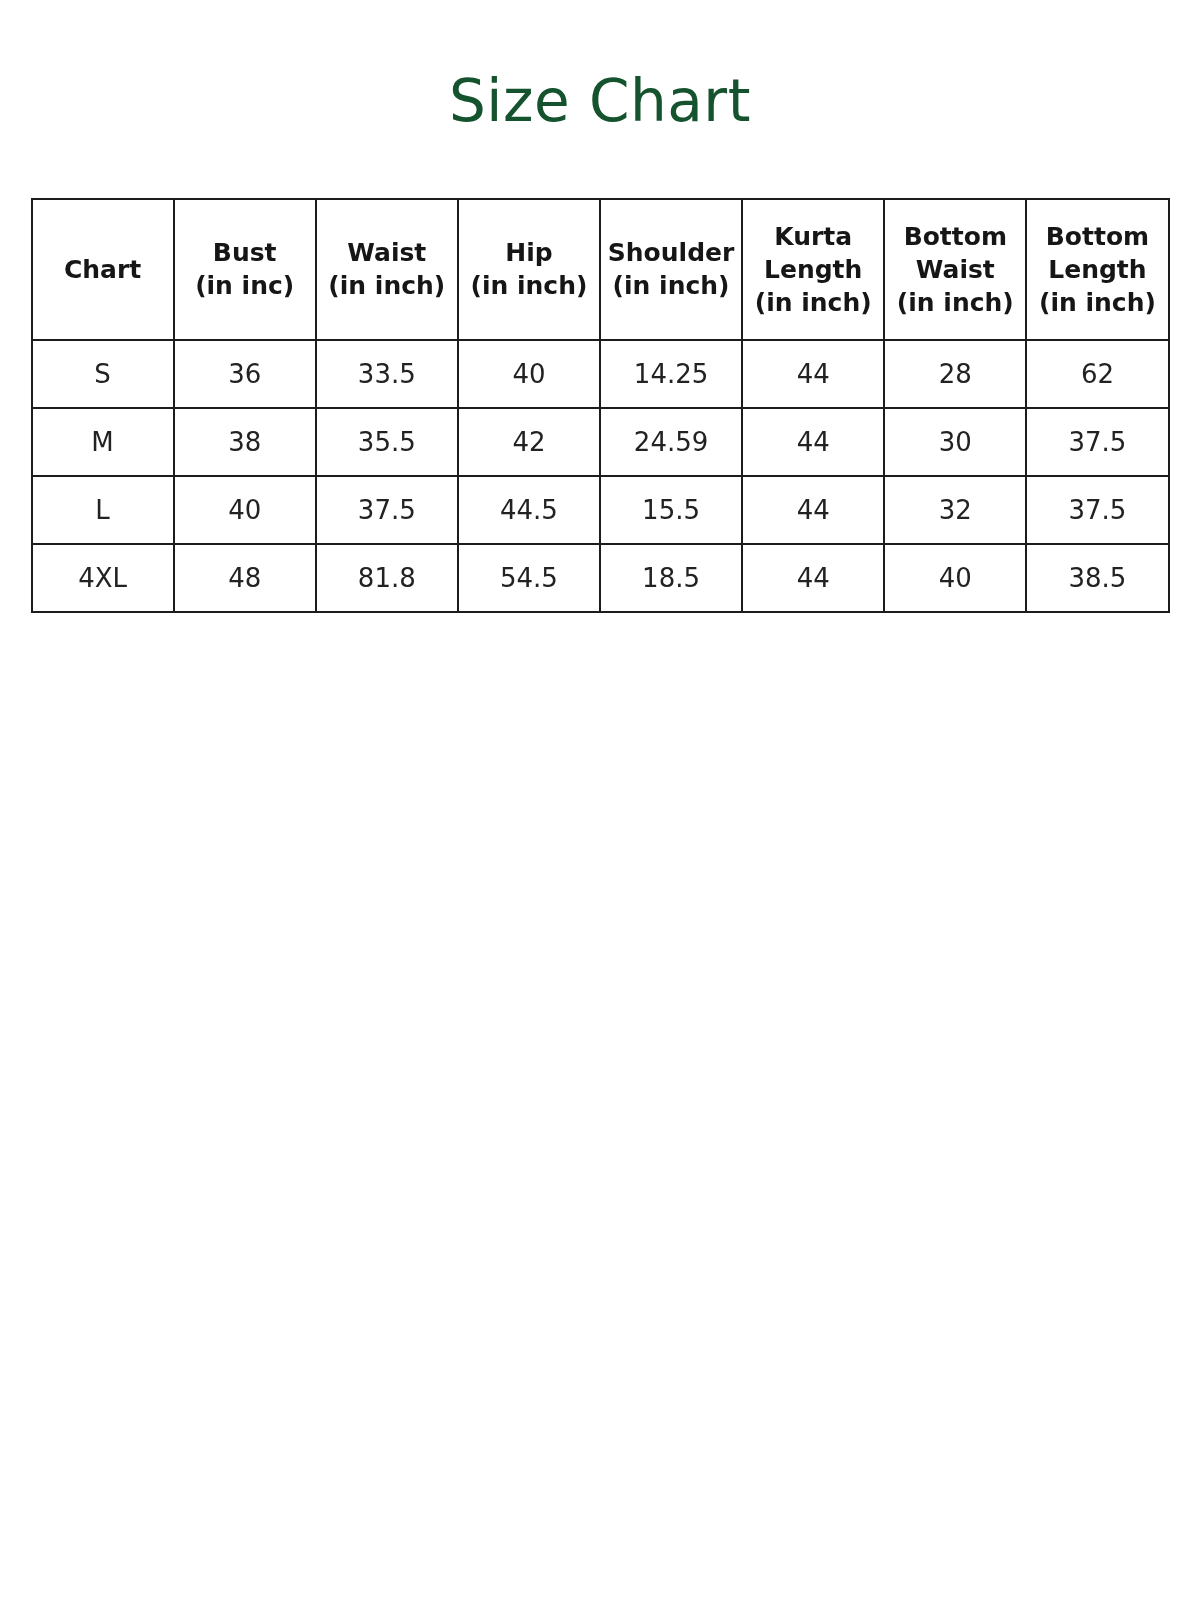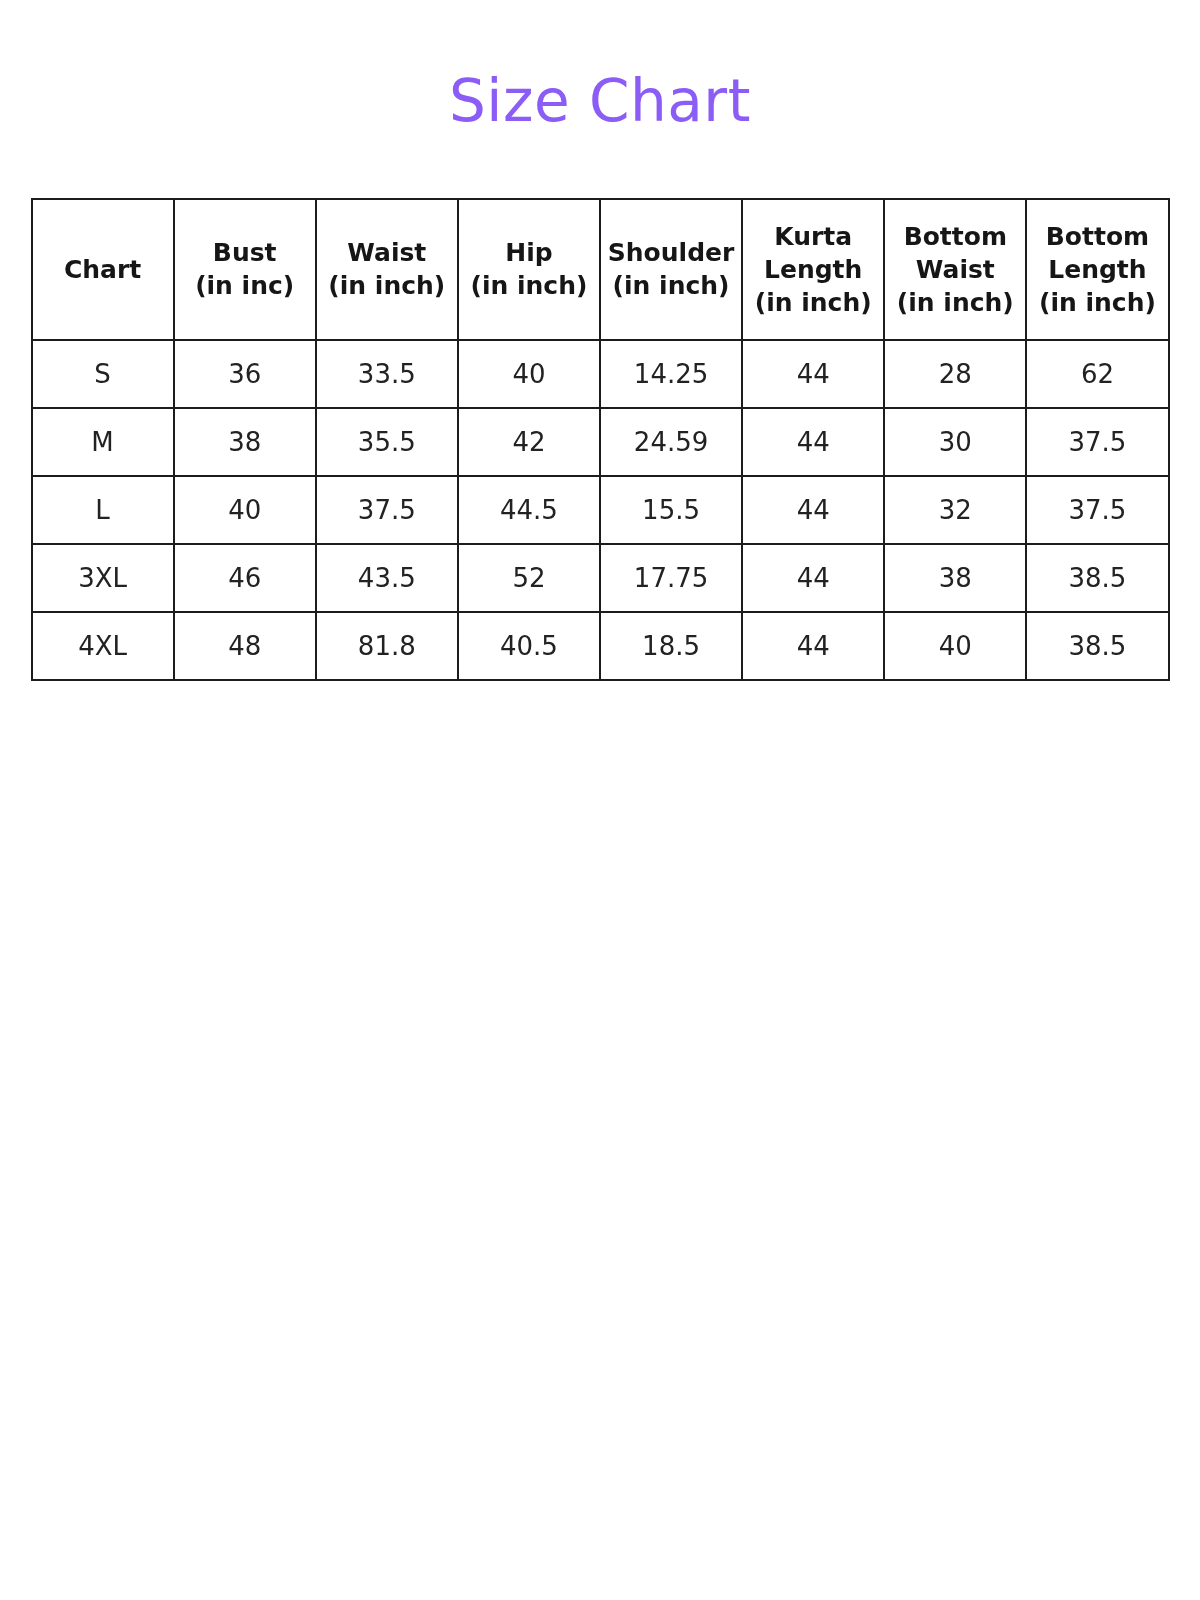--- a/index.html
+++ b/index.html
@@ -20,21 +20,21 @@
     box-sizing: border-box;
   }
   .title {
     margin: 0;
     padding-top: 70px;
     text-align: center;
     font-size: 58px;
     font-weight: 500;
     letter-spacing: 0.5px;
     line-height: 1.1;
-    color: #8b5cf6;
+    color: #14532d;
   }
   table.size-chart {
     border-collapse: collapse;
     table-layout: fixed;
     width: 1139px;
     margin: 64px auto 0 auto;
     background: #ffffff;
   }
   table.size-chart th,
   table.size-chart td {
@@ -102,34 +102,24 @@
           <td>L</td>
           <td>40</td>
           <td>37.5</td>
           <td>44.5</td>
           <td>15.5</td>
           <td>44</td>
           <td>32</td>
           <td>37.5</td>
         </tr>
         <tr>
-          <td>3XL</td>
-          <td>46</td>
-          <td>43.5</td>
-          <td>52</td>
-          <td>17.75</td>
-          <td>44</td>
-          <td>38</td>
-          <td>38.5</td>
-        </tr>
-        <tr>
           <td>4XL</td>
           <td>48</td>
           <td>81.8</td>
-          <td>40.5</td>
+          <td>54.5</td>
           <td>18.5</td>
           <td>44</td>
           <td>40</td>
           <td>38.5</td>
         </tr>
       </tbody>
   </table>
 </div>
 
 </body></html>

